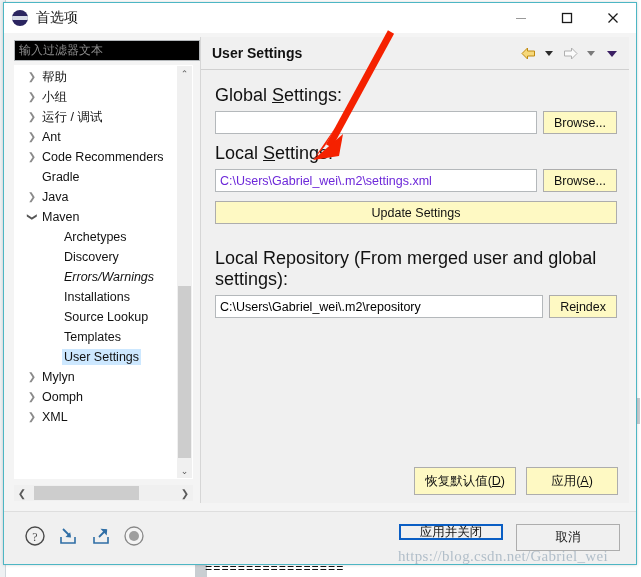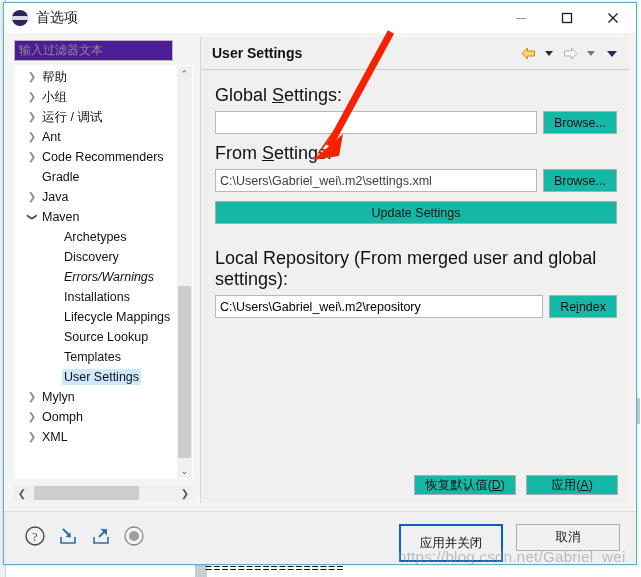--- a/index.html
+++ b/index.html
@@ -108,22 +108,22 @@
     background: #f4f4f4;
   }
 
   
   #left-pane {
     position: absolute; left: 7px; top: 4px;
     width: 186px; bottom: 8px;
   }
   #filter-box {
     position: absolute; left: 3px; top: 3px;
-    width: 159px; height: 21px;
-    background: #4c1d95;
+    width: 186px; height: 21px;
+    background: #000000;
     border: 1px solid #b4b8bb;
     display: flex; align-items: center;
     padding: 0 4px;
   }
   #filter-box .ph {
     color: #8d8d8d; font-size: 12px;
   }
   #tree-wrap {
     position: absolute; left: 3px; top: 28px;
     width: 179px; bottom: 24px;
@@ -246,64 +246,64 @@
     flex: 1 1 auto;
     height: 23px;
     background: #ffffff;
     border: 1px solid #b4b8bb;
     display: flex; align-items: center;
     padding: 0 4px;
     font-size: 12.5px;
     color: #000000;
     overflow: hidden; white-space: nowrap;
   }
-  .text-input.ghost { color: #404040; }
+  .text-input.ghost { color: #6d28d9; }
   .btn {
     height: 23px;
     min-width: 64px;
     padding: 0 10px;
-    background: #14b8a6;
+    background: #fef9c3;
     border: 1px solid #adadad;
     font-size: 12.5px;
     color: #111;
     display: flex; align-items: center; justify-content: center;
     cursor: default;
     white-space: nowrap;
   }
   .btn u { text-decoration: underline; }
   #update-settings-btn {
     margin-top: 1px; margin-bottom: 24px; min-width: 0;
   }
   #local-repo-label { margin-top: 2px; }
 
   
   #page-buttons {
     position: absolute; right: 11px; bottom: 8px;
     display: flex; gap: 10px;
   }
-  #page-buttons .btn { min-width: 92px; height: 20px; align-items: center; }
+  #page-buttons .btn { min-width: 92px; height: 28px; align-items: center; }
 
   
   #dlg-footer {
     position: absolute; left: 0; right: 0; bottom: 0;
     height: 53px;
     background: #f0f0f0;
     border-top: 1px solid #dedede;
   }
   #footer-icons {
     position: absolute; left: 20px; top: 13px;
     display: flex; align-items: center; gap: 11px;
   }
   .foot-icon { width: 22px; height: 22px; display: block; }
   #footer-buttons {
     position: absolute; right: 16px; top: 12px;
     display: flex; gap: 13px;
   }
   #apply-close-btn {
-    width: 104px; height: 38px;
+    width: 104px; height: 16px;
     background: #f0f0f0;
     border: 2px solid #0a5ec4;
     display: flex; align-items: center; justify-content: center;
     font-size: 12.5px; color: #111; cursor: default;
   }
   #cancel-btn {
     width: 104px; height: 27px;
     background: #f0f0f0;
     border: 1px solid #adadad;
     display: flex; align-items: center; justify-content: center;
@@ -320,21 +320,21 @@
 
   
   #watermark {
     position: absolute; left: 398px; top: 548px;
     font-size: 15px;
     color: rgba(125,150,170,0.55);
     letter-spacing: 0.3px;
     white-space: nowrap;
     z-index: 60;
     pointer-events: none;
-    font-family: Liberation Sans, sans-serif;
+    font-family: Liberation Serif, serif;
   }
 </style>
 </head>
 <body>
 
 <div id="bg">
   <div id="bg-left-strip"></div>
   <div id="bg-editor-right">
     <div class="bg-gray-line" style="left:-2px; top:44px;">那</div>
     <div class="bg-code-line" style="left:2px; top:318px;">a</div>
@@ -423,24 +423,20 @@
             <div class="tree-item" style="padding-left: 31px; font-style: italic;">
               <span class="twisty"></span>
               <span class="tlabel">Errors/Warnings</span>
             </div>
             <div class="tree-item" style="padding-left: 31px;">
               <span class="twisty"></span>
               <span class="tlabel">Installations</span>
             </div>
             <div class="tree-item" style="padding-left: 31px;">
               <span class="twisty"></span>
-              <span class="tlabel">Lifecycle Mappings</span>
-            </div>
-            <div class="tree-item" style="padding-left: 31px;">
-              <span class="twisty"></span>
               <span class="tlabel">Source Lookup</span>
             </div>
             <div class="tree-item" style="padding-left: 31px;">
               <span class="twisty"></span>
               <span class="tlabel">Templates</span>
             </div>
             <div class="tree-item sel" style="padding-left: 31px;">
               <span class="twisty"></span>
               <span class="tlabel">User Settings</span>
             </div>
@@ -502,21 +498,21 @@
 
         <div class="field-label">
           <span>Global </span><u>S</u><span>ettings:</span>
         </div>
         <div class="field-row">
           <div class="text-input"></div>
           <div class="btn">Browse...</div>
         </div>
 
         <div class="field-label">
-          <span>From </span><u>S</u><span>ettings:</span>
+          <span>Local </span><u>S</u><span>ettings:</span>
         </div>
         <div class="field-row">
           <div class="text-input ghost">C:\Users\Gabriel_wei\.m2\settings.xml</div>
           <div class="btn">Browse...</div>
         </div>
 
         <div class="btn" id="update-settings-btn">Update Settings</div>
 
         <div class="field-label" id="local-repo-label">Local Repository (From merged user and global settings):</div>
         <div class="field-row">

